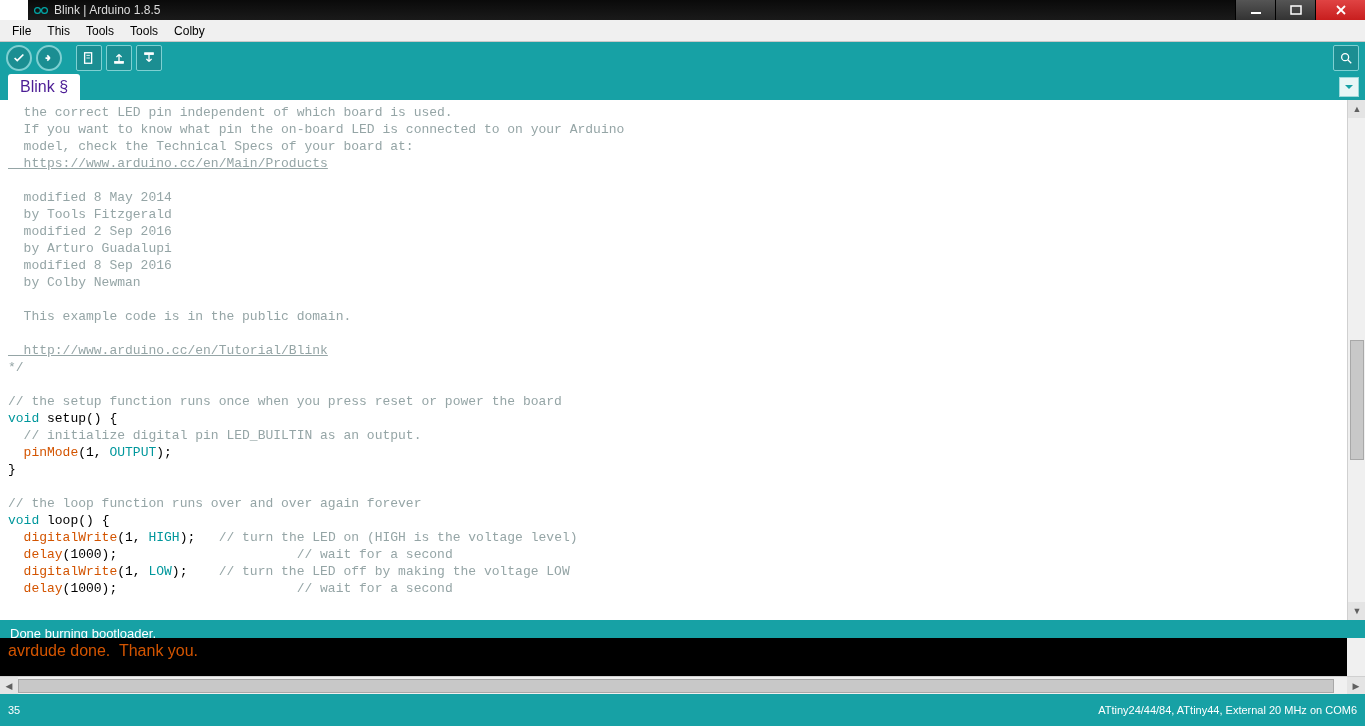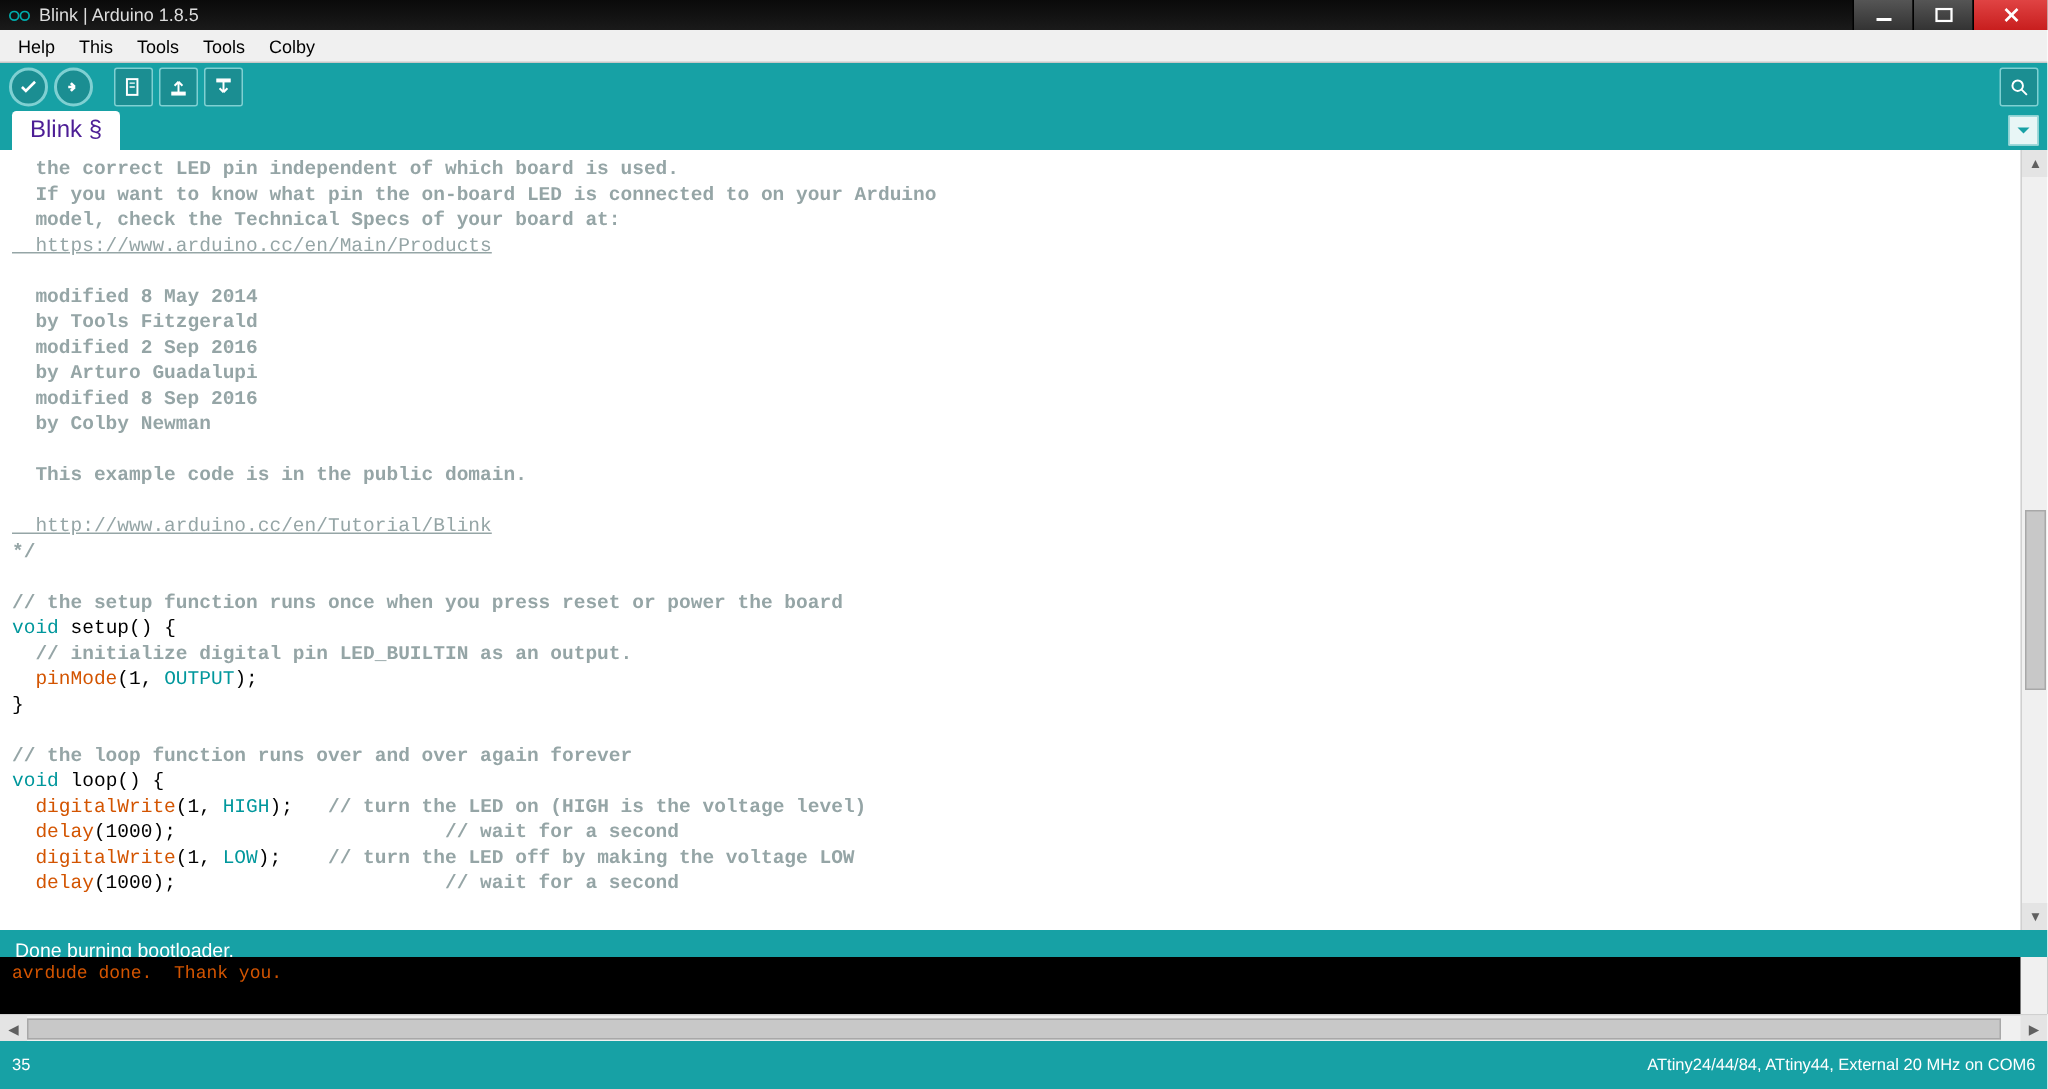--- a/index.html
+++ b/index.html
@@ -14,20 +14,21 @@
   flex-direction: column;
 }
 .titlebar {
   height: 20px;
   background: linear-gradient(180deg, #0a0a0a, #1a1a1a);
   color: #fff;
   display: flex;
   align-items: center;
   padding-left: 6px;
   position: relative;
+  margin-left: 28px;
 }
 .titlebar .logo {
   width: 14px; height: 14px;
   margin-right: 6px;
   display: inline-flex;
   align-items: center;
 }
 .titlebar .title { font-size: 12px; color: #ddd; }
 .win-controls {
   position: absolute;
@@ -131,21 +132,21 @@
 }
 .editor {
   position: absolute;
   left: 8px; top: 4px; right: 20px; bottom: 0;
   font-family: Consolas, "Courier New", monospace;
   font-size: 13px;
   line-height: 17px;
   white-space: pre;
   color: #434f54;
 }
-.c-comment { color: #95a5a6; font-weight: bold; }
+.c-comment { color: #95a5a6; }
 .c-link { color: #95a5a6; text-decoration: underline; }
 .c-kw { color: #00979c; }
 .c-func { color: #d35400; }
 .c-const { color: #00979c; }
 .c-black { color: #000; }
 
 .vscroll {
   position: absolute; right: 0; top: 0; bottom: 0; width: 18px;
   background: #f0f0f0;
   border-left: 1px solid #d0d0d0;
@@ -166,22 +167,22 @@
   height: 18px;
   background: #17a1a5;
   color: #fff;
   font-size: 13px;
   padding: 6px 10px;
 }
 .console {
   height: 38px;
   background: #000;
   color: #d35400;
-  font-family: Liberation Mono, monospace;
-  font-size: 12px;
+  font-family: Liberation Sans, sans-serif;
+  font-size: 16px;
   padding: 4px 8px;
   white-space: pre;
   position:relative;
 }
 .console .cscroll{
   position:absolute;right:0;top:0;bottom:0;width:18px;background:#f0f0f0;
 }
 
 .hscroll {
   height: 18px;
@@ -229,21 +230,21 @@
     <div class="win-btn close">
         <svg viewBox="0 0 12 10">
           <line x1="2" y1="1" x2="10" y2="9" stroke="#fff" stroke-width="1.8"></line>
           <line x1="10" y1="1" x2="2" y2="9" stroke="#fff" stroke-width="1.8"></line>
         </svg>
       </div>
   </div>
 </div>
 
 <div class="menubar">
-  <span>Help</span>
+  <span>File</span>
   <span>This</span>
   <span>Tools</span>
   <span>Tools</span>
   <span>Colby</span>
 </div>
 
 <div class="toolbar">
   <div class="tbtn round">
       <svg viewBox="0 0 16 16">
         <path d="M3 8 l3 3 l7 -7" fill="none" stroke="#fff" stroke-width="2"></path>

